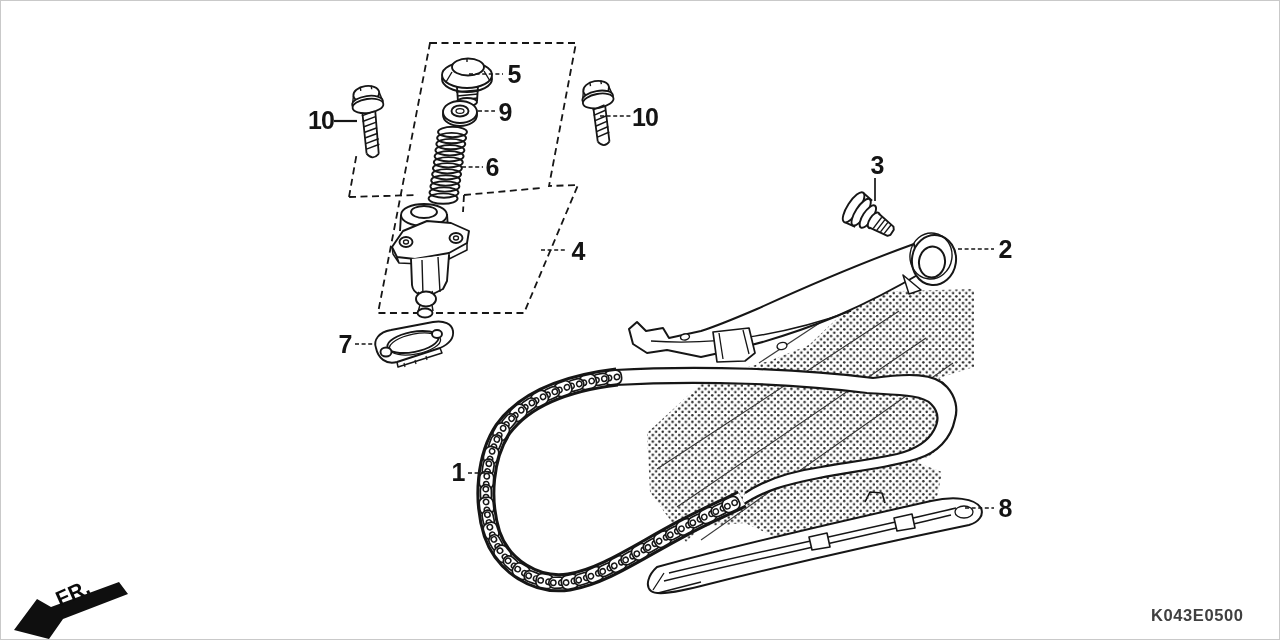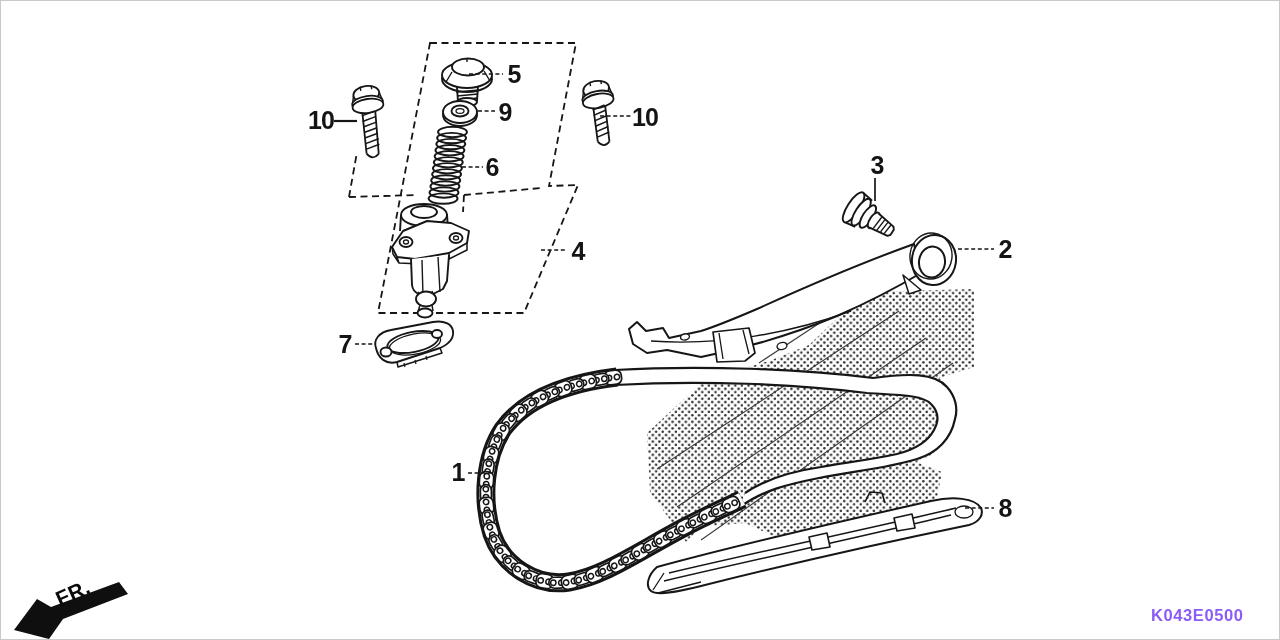--- a/index.html
+++ b/index.html
@@ -11,21 +11,21 @@
   #artwork{position:absolute;left:0;top:0;}
   .callout{
     position:absolute;transform:translate(-50%,-50%);
     font-family:"Liberation Sans",sans-serif;
     font-weight:700;font-size:25px;color:#141414;line-height:1;
     letter-spacing:-1px;white-space:nowrap;user-select:none;
   }
   #diagram-code{
     position:absolute;left:1150px;top:605px;
     font-family:"Liberation Sans",sans-serif;
-    font-weight:700;font-size:16.5px;color:#8b5cf6;letter-spacing:0.6px;
+    font-weight:700;font-size:16.5px;color:#404040;letter-spacing:0.6px;
   }
   #fr-label{
     position:absolute;left:72px;top:592px;
     transform:translate(-50%,-50%) rotate(-24deg);
     font-family:"Liberation Sans",sans-serif;
     font-weight:800;font-size:21px;color:#0a0a0a;letter-spacing:0.5px;
   }
 </style>
 </head>
 <body>

